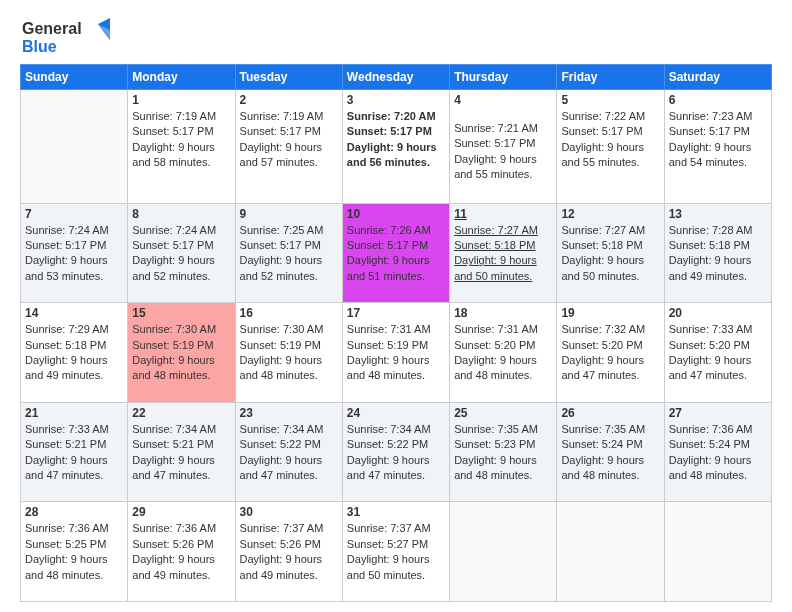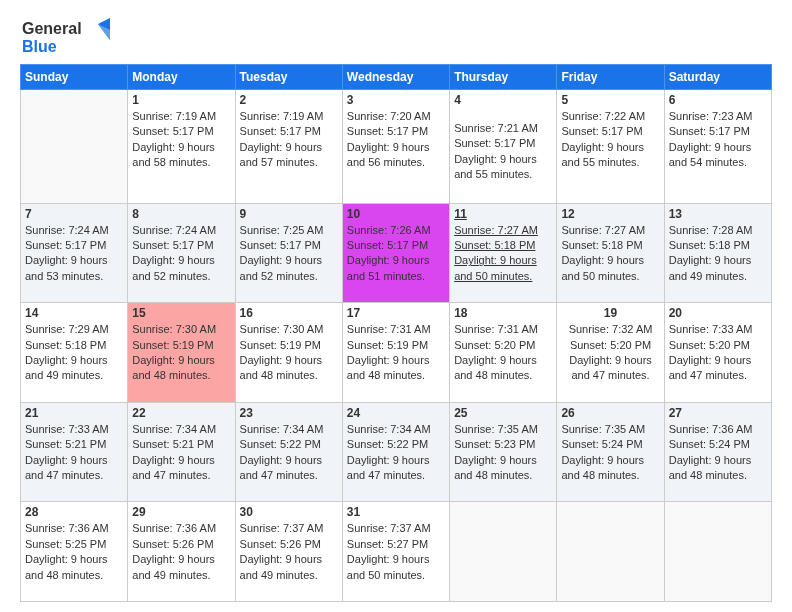--- a/index.html
+++ b/index.html
@@ -125,21 +125,21 @@
           </td>
           <td style="background: rgb(255, 255, 255);">
             <span class="day-num">2</span>
             <div class="day-info" style="white-space: pre-line;">Sunrise: 7:19 AM
 Sunset: 5:17 PM
 Daylight: 9 hours
 and 57 minutes.</div>
           </td>
           <td style="background: rgb(255, 255, 255);">
             <span class="day-num">3</span>
-            <div class="day-info" style="white-space: pre-line;">Sunrise: 7:20 AM
+            <div class="day-info" style="white-space: pre-line; font-weight: bold;">Sunrise: 7:20 AM
 Sunset: 5:17 PM
 Daylight: 9 hours
 and 56 minutes.</div>
           </td>
           <td style="background: rgb(255, 255, 255);">
             <span class="day-num">4</span>
             <div class="day-info" style="white-space: pre-line; margin-top: 14px;">Sunrise: 7:21 AM
 Sunset: 5:17 PM
 Daylight: 9 hours
 and 55 minutes.</div>
@@ -239,21 +239,21 @@
 Daylight: 9 hours
 and 48 minutes.</div>
           </td>
           <td style="background: rgb(255, 255, 255);">
             <span class="day-num">18</span>
             <div class="day-info" style="white-space: pre-line;">Sunrise: 7:31 AM
 Sunset: 5:20 PM
 Daylight: 9 hours
 and 48 minutes.</div>
           </td>
-          <td style="background: rgb(255, 255, 255); text-align: center;">
+          <td style="background: rgb(255, 255, 255);">
             <span class="day-num">19</span>
             <div class="day-info" style="white-space: pre-line;">Sunrise: 7:32 AM
 Sunset: 5:20 PM
 Daylight: 9 hours
 and 47 minutes.</div>
           </td>
           <td style="background: rgb(255, 255, 255);">
             <span class="day-num">20</span>
             <div class="day-info" style="white-space: pre-line;">Sunrise: 7:33 AM
 Sunset: 5:20 PM

